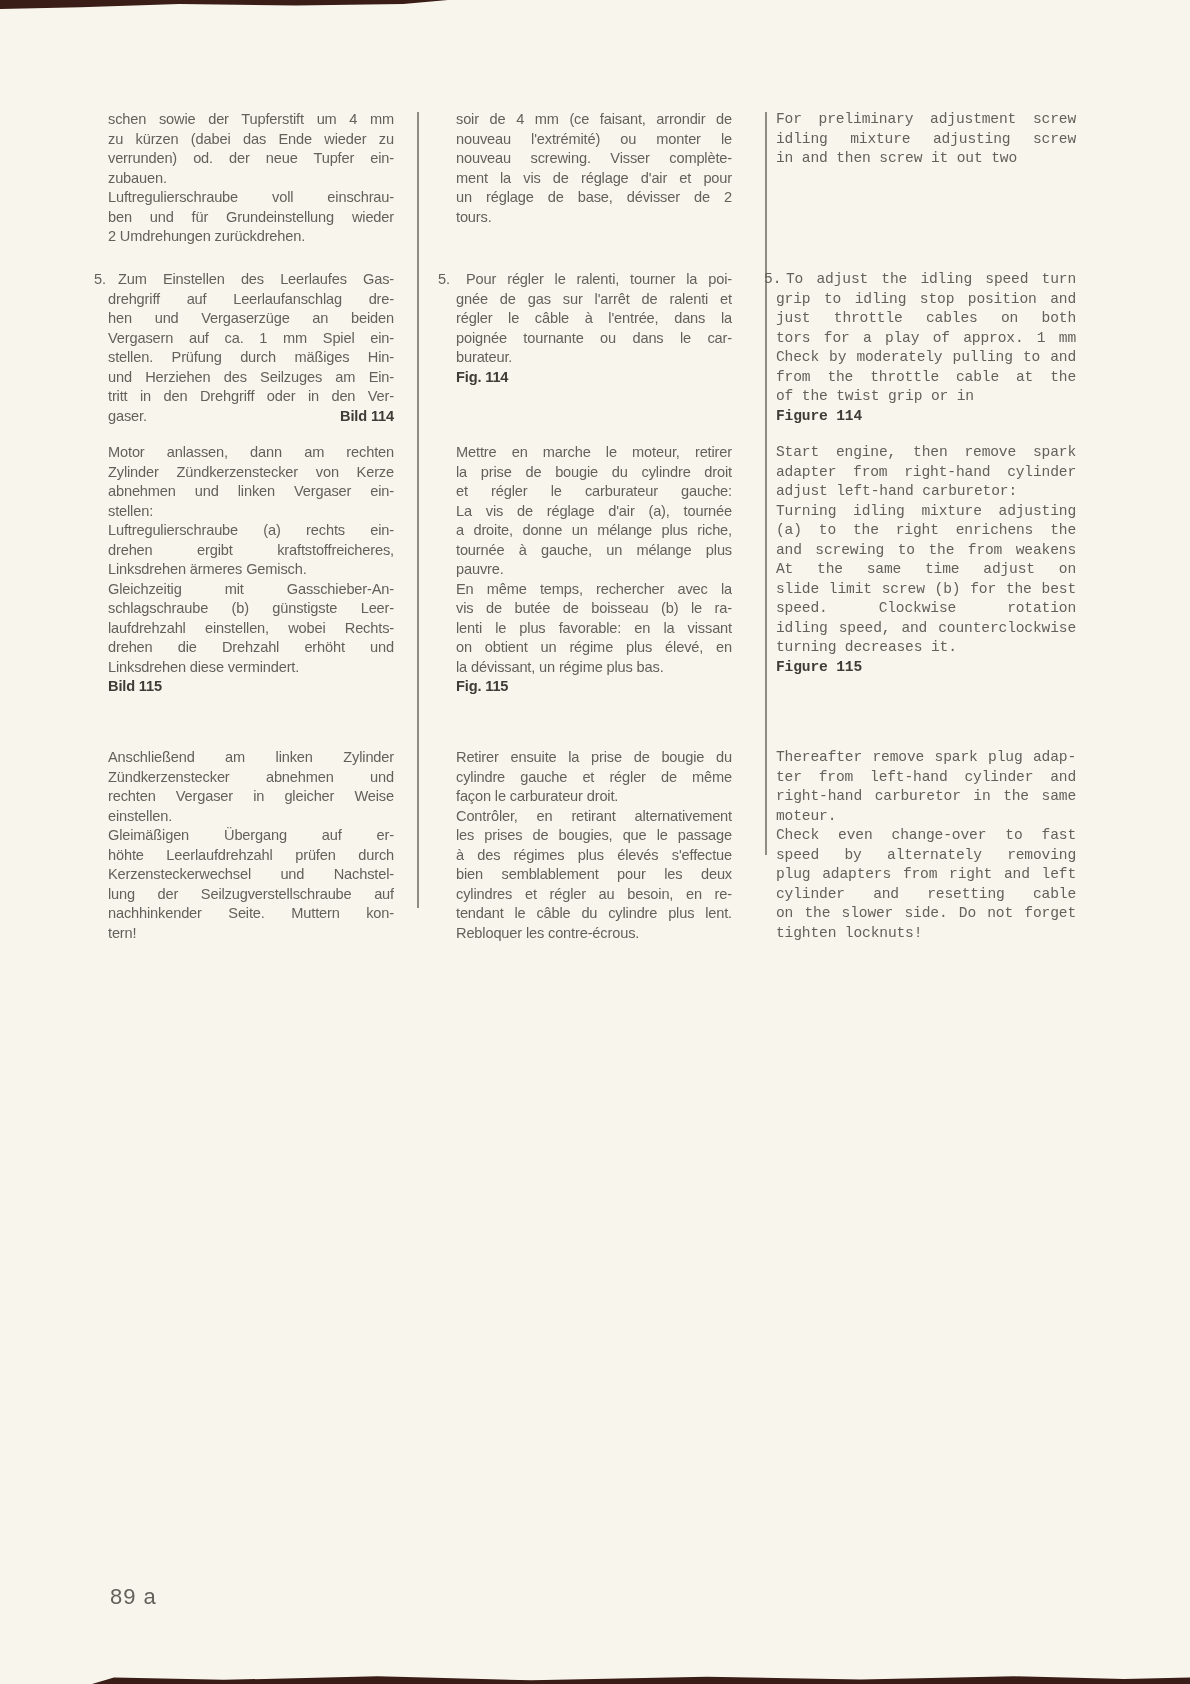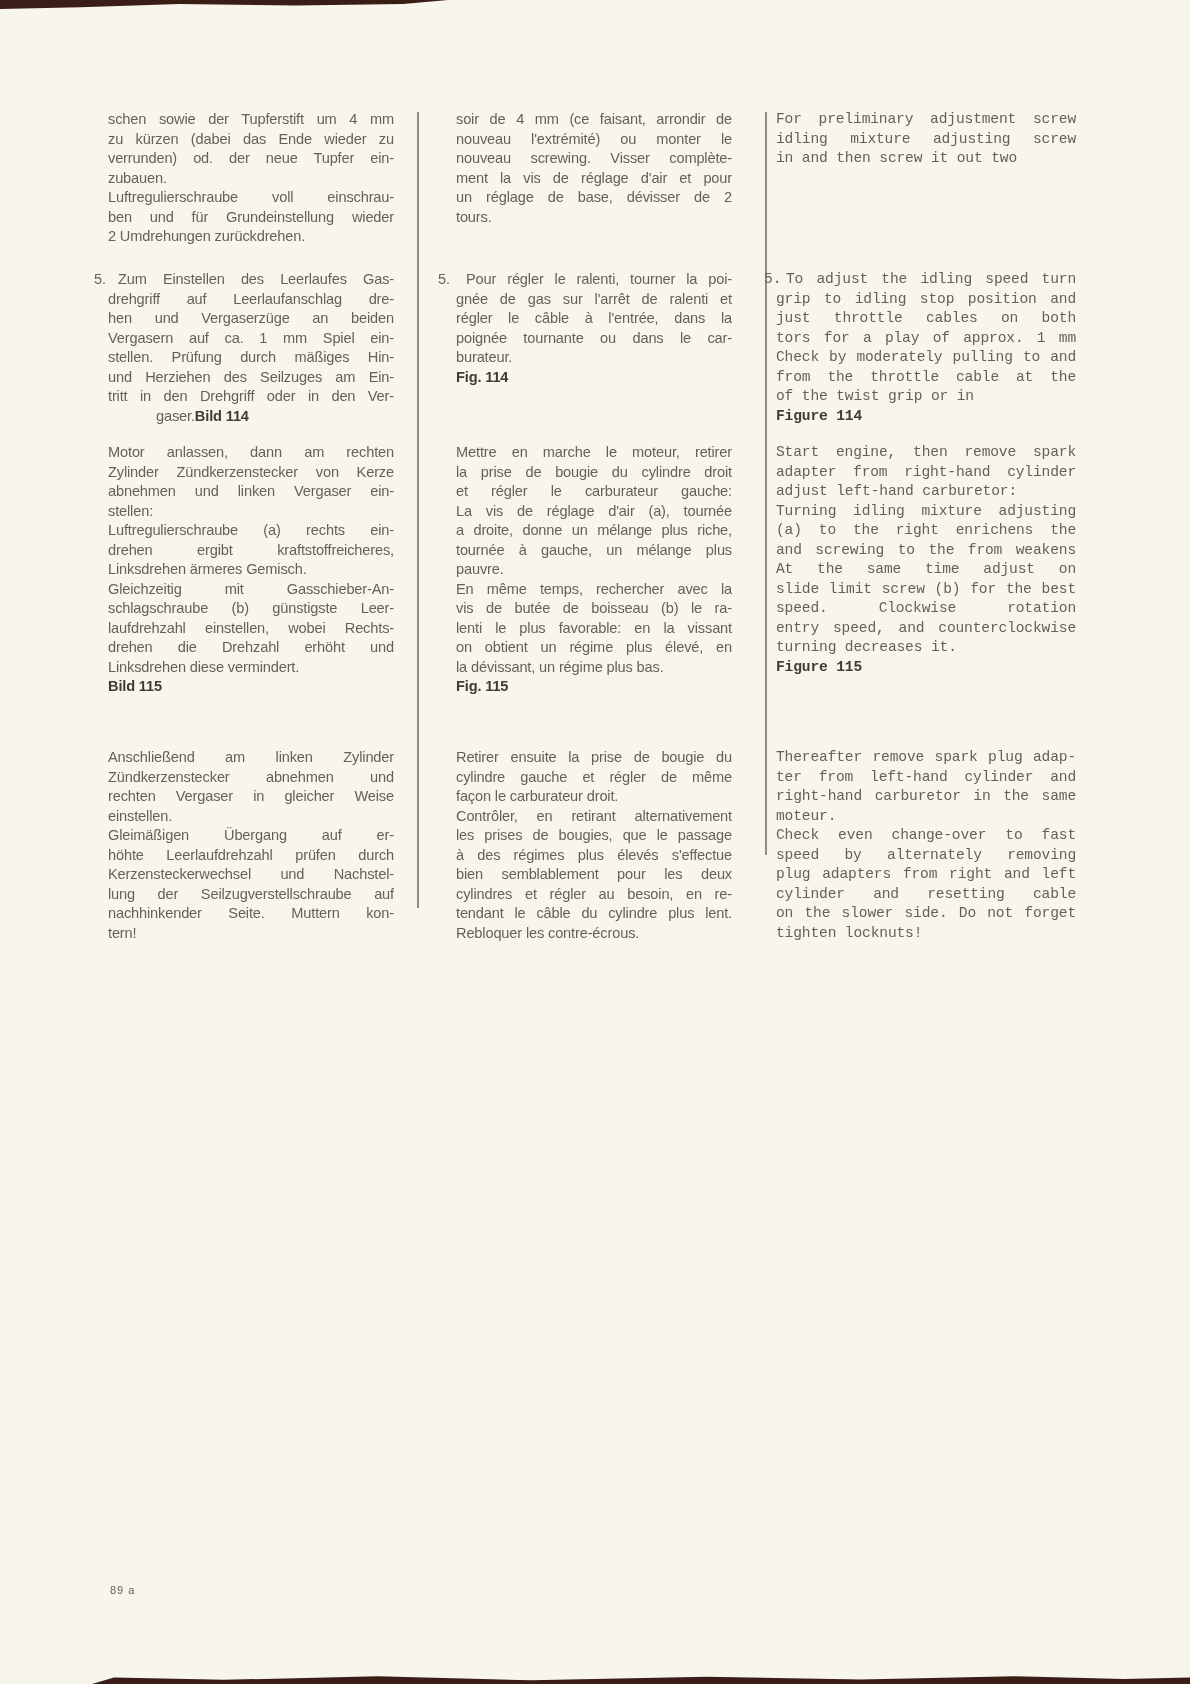--- a/index.html
+++ b/index.html
@@ -24,36 +24,36 @@
   .block:nth-of-type(1){top:110px;}
   .block:nth-of-type(2){top:270px;}
   .block:nth-of-type(3){top:443px;}
   .block:nth-of-type(4){top:708px;margin-top:40px;}
   .line{
     height:19.5px;line-height:19.5px;font-size:14.6px;
     letter-spacing:-0.15px;color:var(--ink);overflow:hidden;
     white-space:normal;
   }
   .line.j{text-align:justify;text-align-last:justify;}
-  .line.split{display:flex;justify-content:flex-start;margin-left:48px;}
+  .line.split{display:flex;justify-content:space-between;}
   .line.r{text-align:left;}
   .fig{font-weight:700;color:var(--bold-ink);}
   .num{
     position:absolute;top:0;font-size:14.6px;line-height:19.5px;color:var(--ink);
   }
   .column-german .num{left:-14px;}
   .column-french .num{left:-18px;}
   .column-english .num{left:-12px;}
   .block.numbered .line:first-of-type{text-indent:10px;}
   .divider{position:absolute;width:1.5px;background:var(--divider);}
   #divider-left{left:417px;top:112px;height:796px;}
   #divider-right{left:765px;top:112px;height:743px;}
   #page-number{
     position:absolute;left:110px;top:1584px;
-    font-size:11px;letter-spacing:1px;color:var(--ink);
+    font-size:22px;letter-spacing:1px;color:var(--ink);
   }
   #art-top{
     position:absolute;left:0;top:0;width:448px;height:9px;background:var(--artifact);
     clip-path:polygon(0 0,100% 0,90% 45%,66% 62%,40% 45%,18% 80%,0 100%);
   }
   #art-bottom{
     position:absolute;left:92px;top:1673px;width:1098px;height:11px;background:var(--artifact);
     clip-path:polygon(0 100%,2% 40%,12% 62%,26% 30%,40% 66%,56% 34%,70% 60%,84% 30%,94% 55%,100% 40%,100% 100%);
   }
 </style>
@@ -183,21 +183,21 @@
         <div class="block">
           <div class="line j">Start engine, then remove spark plug</div>
           <div class="line j">adapter from right-hand cylinder and</div>
           <div class="line">adjust left-hand carburetor:</div>
           <div class="line j">Turning idling mixture adjusting screw</div>
           <div class="line j">(a) to the right enrichens the mixture,</div>
           <div class="line j">and screwing to the from weakens it.</div>
           <div class="line j">At the same time adjust on throttle</div>
           <div class="line j">slide limit screw (b) for the best idling</div>
           <div class="line j">speed. Clockwise rotation increases</div>
-          <div class="line j">entry speed, and counterclockwise</div>
+          <div class="line j">idling speed, and counterclockwise</div>
           <div class="line">turning decreases it.</div>
           <div class="line r"><span class="fig">Figure 115</span></div>
         </div>
         <div class="block">
           <div class="line j">Thereafter remove spark plug adap-</div>
           <div class="line j">ter from left-hand cylinder and adjust</div>
           <div class="line j">right-hand carburetor in the same</div>
           <div class="line">moteur.</div>
           <div class="line j">Check even change-over to fast idling</div>
           <div class="line j">speed by alternately removing spark</div>

